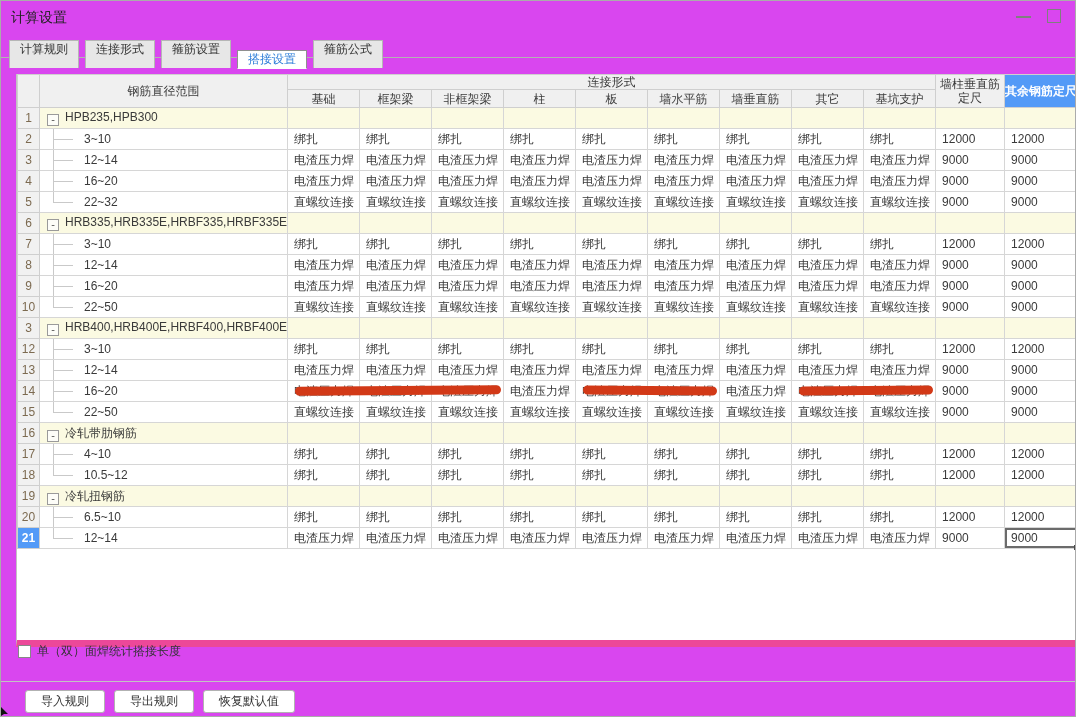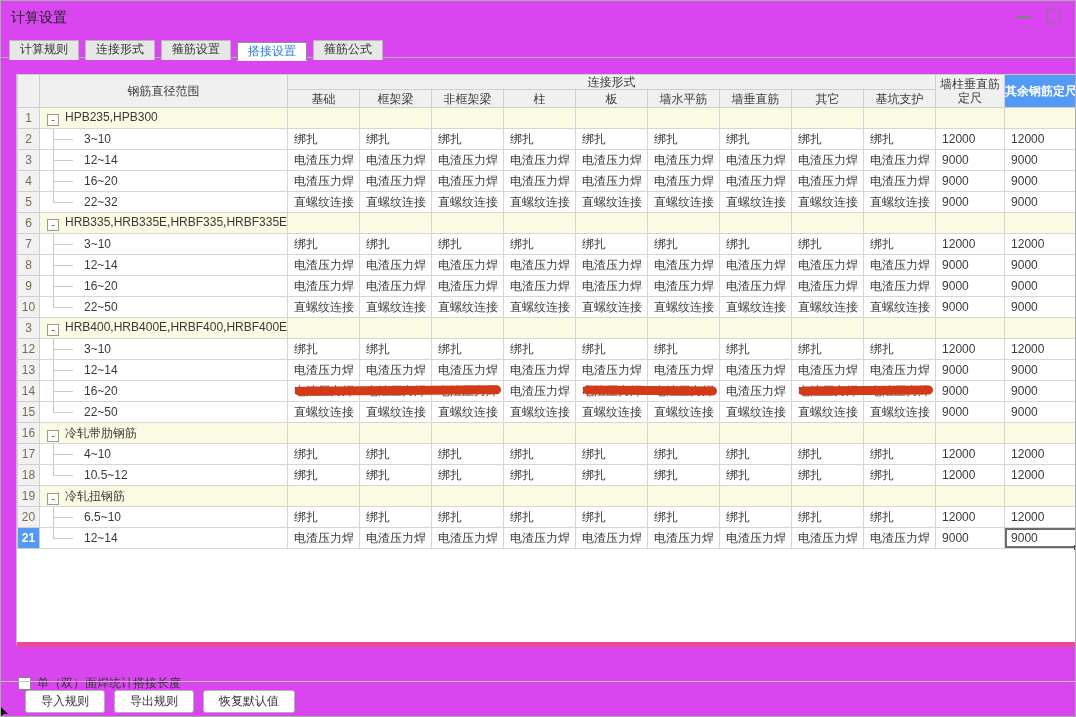--- a/index.html
+++ b/index.html
@@ -25,39 +25,39 @@
   .btn-min::after { content:""; position:absolute; left:0; right:0; top:9px; border-top:2px solid #7f7f7f; }
   .btn-max { width: 14px; height: 14px; border: 1px solid #7f7f7f; margin-top: 2px; }
   
   .tabbar {
     position: absolute; top: 39px; left: 0; right: 0; height: 18px;
     padding-left: 8px;
     border-bottom: 1px solid #b3b3b3;
   }
   .tab {
     display: inline-block;
-    height: 20px; line-height: 17px;
+    height: 28px; line-height: 17px;
     padding: 0 10px; margin-right: 6px;
     font-size: 12px; color: #333;
     background: #e7e7e7;
     border: 1px solid #b6b6b6; border-bottom: none;
     position: relative; top: 0;
     vertical-align: bottom;
   }
   .tab.active {
     background: #fff; color: #2b7cd8;
     border: 1px solid #8f8f8f; border-bottom: 1px solid #fff;
     height: 19px; top: 0; margin-bottom: -1px; z-index: 2;
   }
   
   .gridwrap {
     position: absolute; left: 15px; top: 73px;
     width: 1061px; height: 573px;
     border-left: 1px solid #c2c2c2;
-    border-bottom: 5px solid #ec4899;
+    border-bottom: 7px solid #ec4899;
     background: #fff;
     overflow: hidden;
   }
   table.grid { border-collapse: collapse; table-layout: fixed; width: 1060px; }
   .grid th, .grid td {
     border: 1px solid #d6d6d6;
     font-size: 12px;
     font-weight: normal;
     white-space: nowrap;
     overflow: hidden;
@@ -95,21 +95,21 @@
     line-height: 9px; text-align: center; font-size: 11px; color: #555;
     margin: 0 6px 0 1px; vertical-align: -2px;
   }
   
   .scribble-layer { position: absolute; left: 0; top: 0; right: 0; bottom: 0; pointer-events: none; }
   .scribble {
     position: absolute; height: 9px;
     background: #d23917; border-radius: 5px;
   }
   
-  .cbrow { position: absolute; left: 17px; top: 674px; display: flex; align-items: center; gap: 6px; }
+  .cbrow { position: absolute; left: 17px; top: 642px; display: flex; align-items: center; gap: 6px; }
   .cb {
     width: 13px; height: 13px; border: 1px solid #878787; background: #fff; display: inline-block;
   }
   .cbrow .cblabel { font-size: 12px; color: #333; }
   .sep { position: absolute; left: 0; right: 0; top: 680px; border-top: 1px solid #c2c2c2; }
   .btnrow { position: absolute; left: 24px; top: 689px; display: flex; gap: 9px; }
   .btnrow button {
     height: 23px; padding: 0 15px;
     font-size: 12px; color: #333;
     font-family: inherit;

